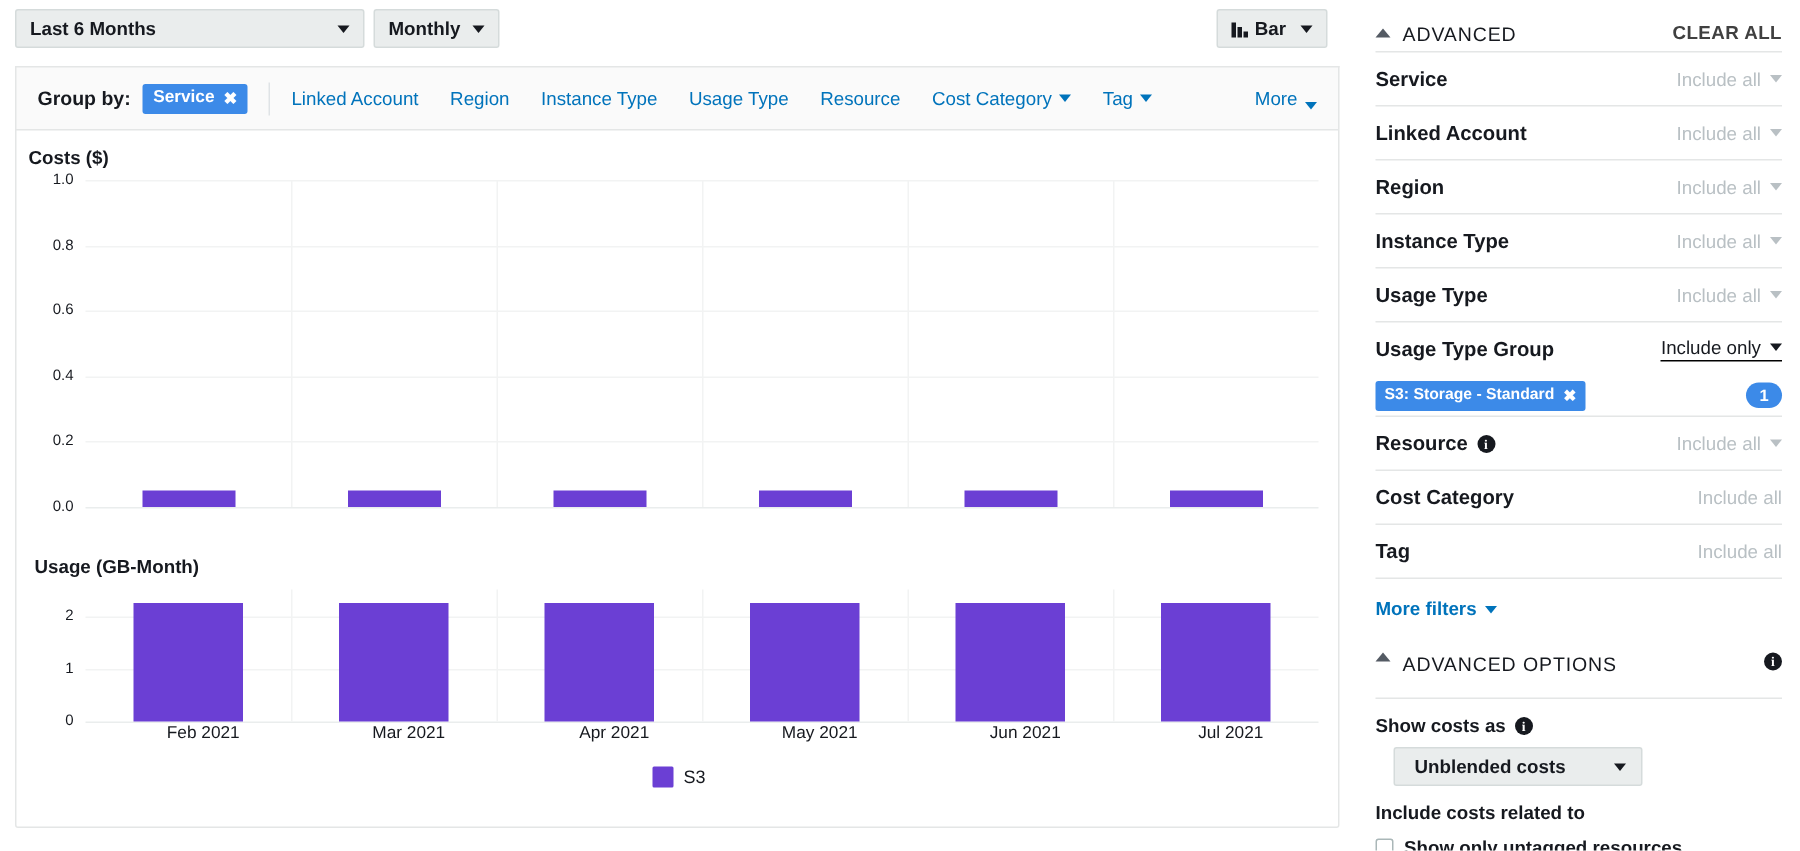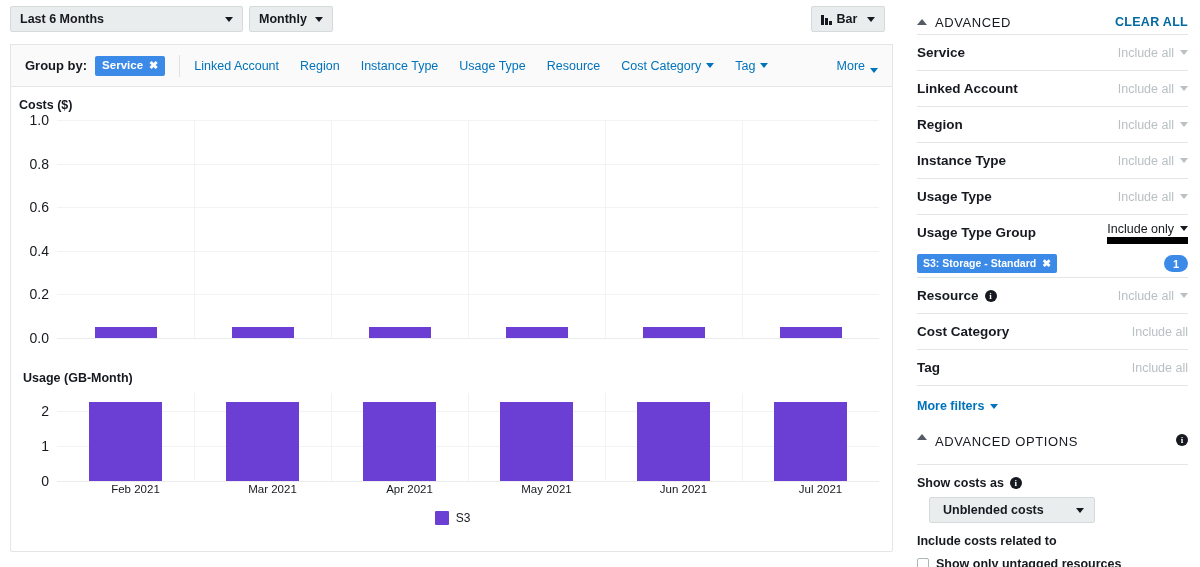--- a/index.html
+++ b/index.html
@@ -91,21 +91,21 @@
 
   .plot { position: absolute; }
   #costs-plot  { left: 46px; top: 33px;  width: 822px; height: 218px; }
   #usage-plot  { left: 46px; top: 306px; width: 822px; height: 88px; }
 
   .gridline { position: absolute; left: 0; width: 100%; height: 1px; background: #f2f3f3; }
   .gridline.base { background: #eaeded; }
   .vline { position: absolute; top: 0; width: 1px; height: 100%; background: #f2f3f3; }
   .ytick {
     position: absolute; right: 100%; margin-right: 8px;
-    font-size: 14px; color: #16191f;
+    font-size: 10px; color: #16191f;
     transform: translateY(-50%); white-space: nowrap;
   }
   .bars { position: absolute; left: 0; top: 0; width: 100%; height: 100%; display: flex; }
   .slot { flex: 1; display: flex; align-items: flex-end; justify-content: center; position: relative; }
   .bar { width: 62px; background: #6b3fd4; }
   #usage-plot .bar { width: 73px; }
 
   .xlabels { position: absolute; left: 56px; top: 396px; width: 822px; display: flex; }
   .xlabels div { flex: 1; text-align: center; font-size: 11.5px; color: #16191f; }
 
@@ -117,26 +117,26 @@
   .side { width: 297px; height: 567px; background: #fff; padding: 0 12px 0 14px; position: relative; }
   .sec-head { display: flex; align-items: center; height: 34px; padding-top: 10px; }
   .sec-title { font-size: 13px; letter-spacing: .6px; color: #16191f; }
   .tri-up {
     width: 0; height: 0;
     border-left: 5px solid transparent;
     border-right: 5px solid transparent;
     border-bottom: 6px solid #545b64;
     margin-right: 8px;
   }
-  .clear-all { margin-left: auto; color: #0369a1; font-size: 12.5px; font-weight: bold; letter-spacing: .3px; cursor: pointer; text-align: center; }
+  .clear-all { margin-left: auto; color: #404040; font-size: 12.5px; font-weight: bold; letter-spacing: .3px; cursor: pointer; text-align: center; }
   .hr { height: 1px; background: #e4e6e6; }
   .filter-row { display: flex; align-items: center; height: 35px; }
   .filter-name { font-size: 13.5px; font-weight: bold; color: #16191f; display: flex; align-items: center; gap: 6px; }
   .filter-val { margin-left: auto; font-size: 12.5px; color: #b9c0c4; display: inline-flex; align-items: center; gap: 6px; }
-  .filter-val.active { color: #16191f; border-bottom: 7px solid #000000; padding-bottom: 1px; }
+  .filter-val.active { color: #16191f; border-bottom: 1px solid #000000; padding-bottom: 1px; }
   .caret-grey {
     width: 0; height: 0;
     border-left: 4px solid transparent;
     border-right: 4px solid transparent;
     border-top: 5px solid #b9c0c4;
     display: inline-block;
   }
   .caret-dark {
     width: 0; height: 0;
     border-left: 4px solid transparent;

